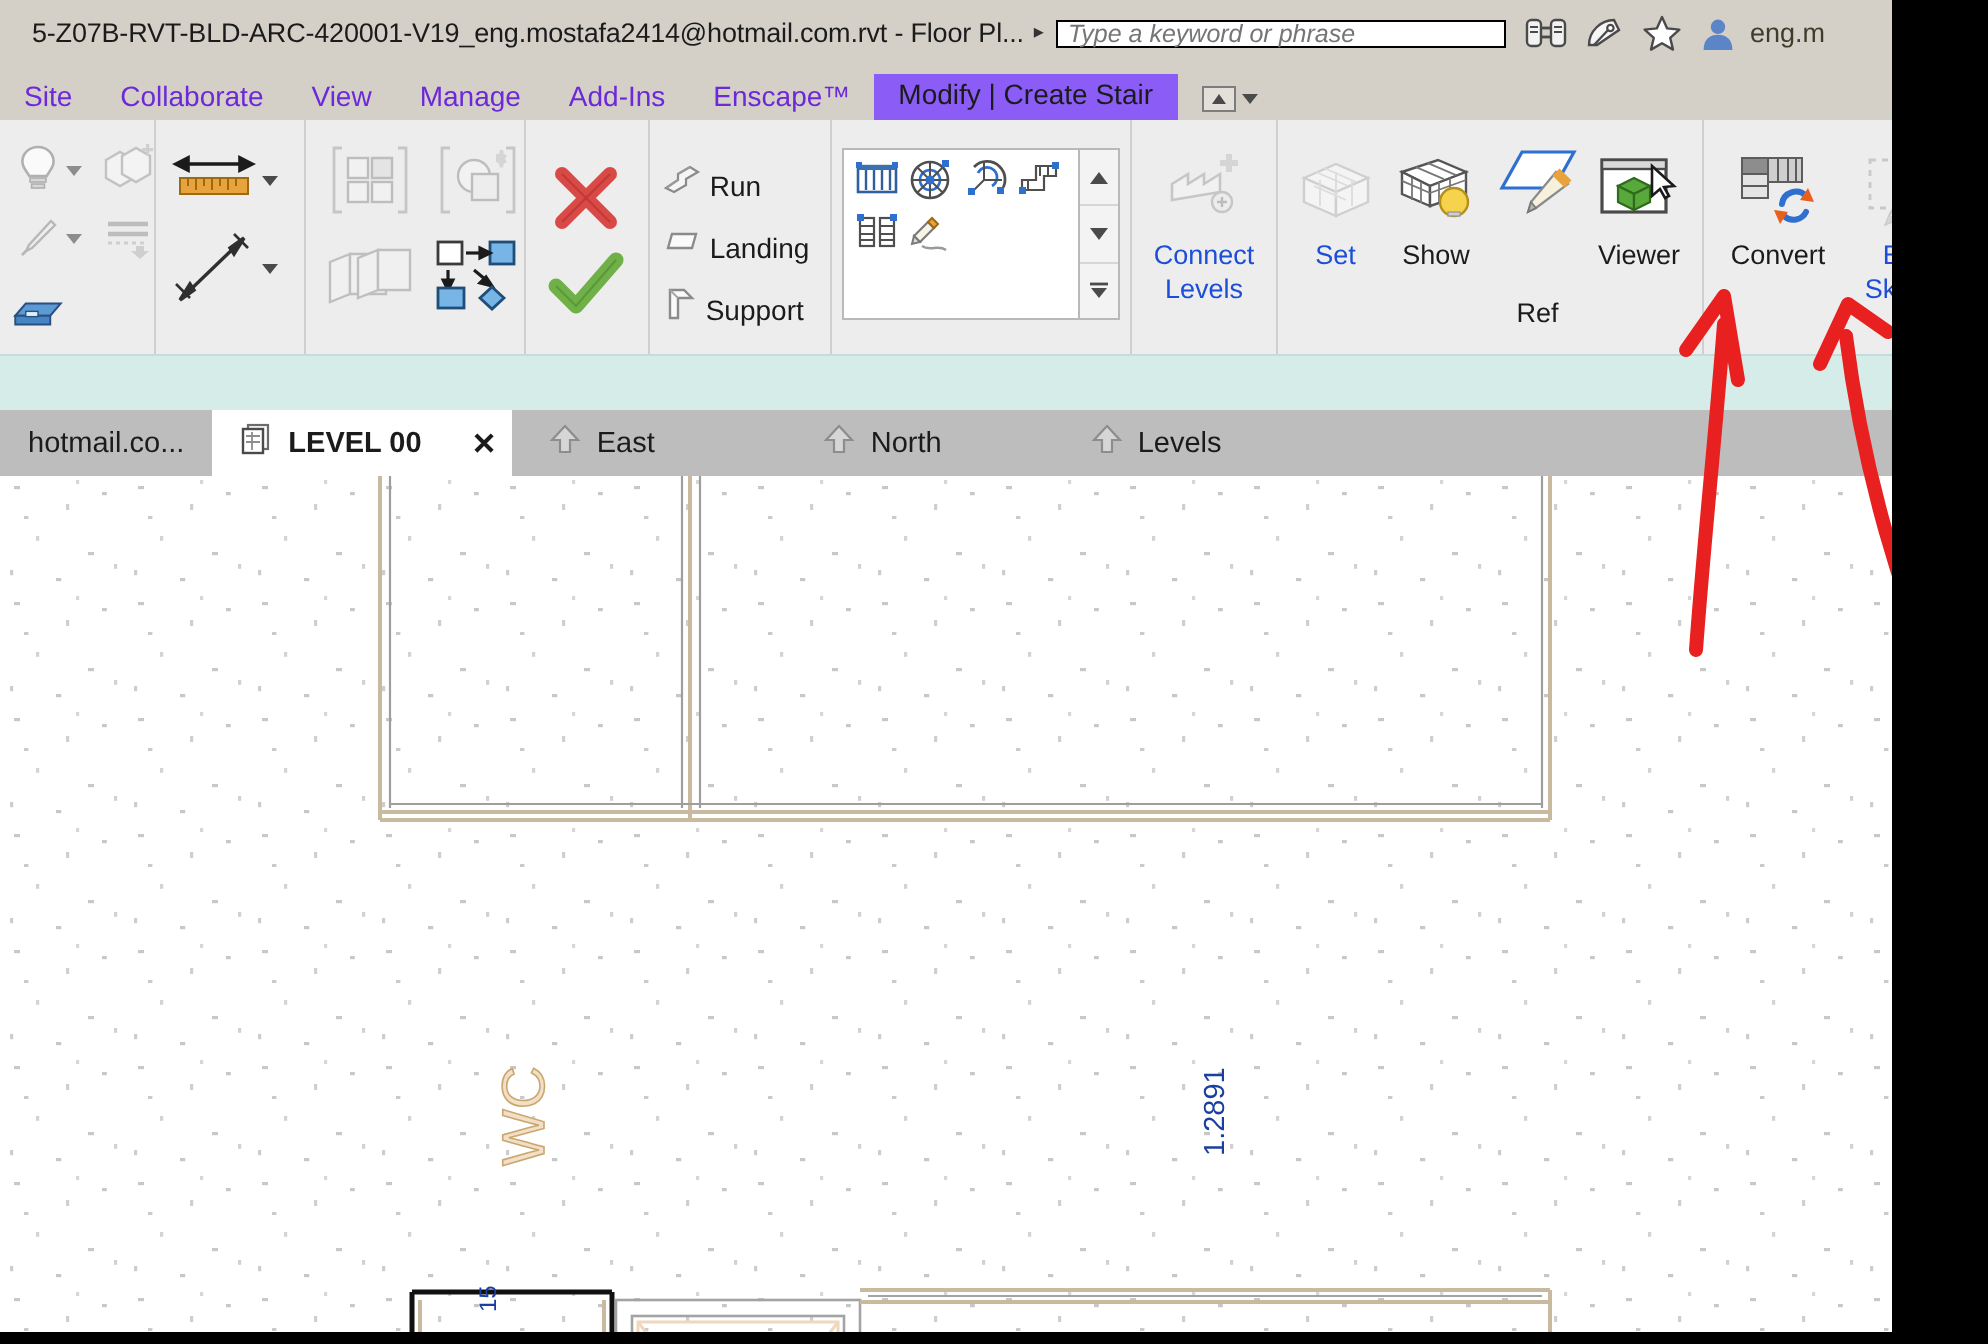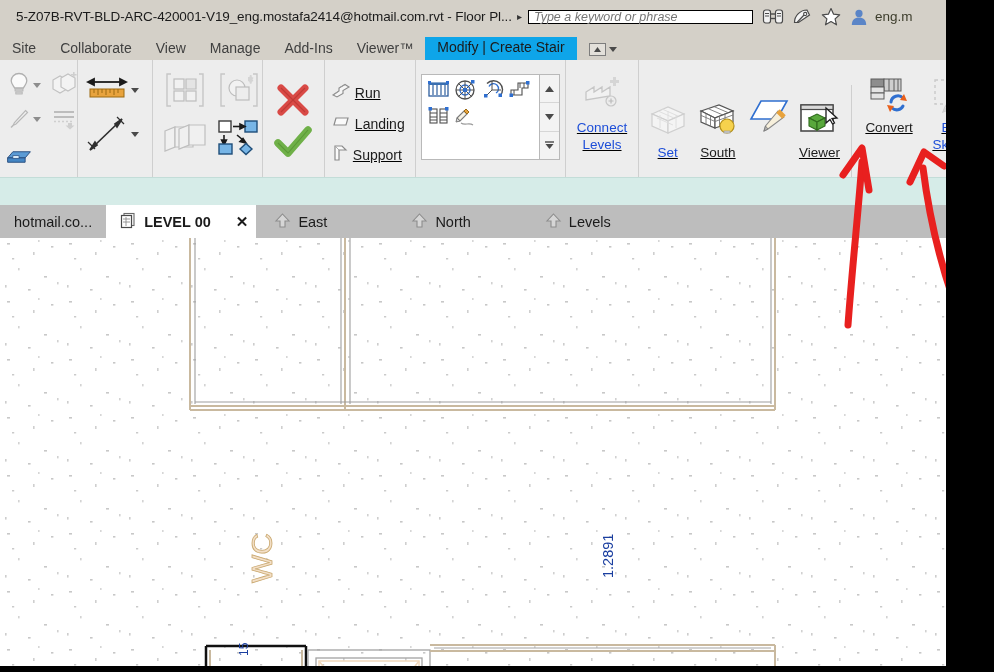--- a/index.html
+++ b/index.html
@@ -44,46 +44,45 @@
   #user-name {
     font-size: 13.5px; color: #3d3d2c; margin-left: 7px; white-space: nowrap;
   }
 
   
   #tabrow {
     position: absolute; left: 0; top: 33px; width: 994px; height: 27px;
     background: #d4d0c8; display: flex; align-items: flex-end;
   }
   .tab {
-    font-size: 14px; color: #404040; padding: 3px 12px 5px 12px;
+    font-size: 14px; color: #6d28d9; padding: 3px 12px 5px 12px;
     white-space: nowrap; line-height: 1;
   }
   .tab.active {
-    background: #0ea5e9; color: #1b1b1b; padding-bottom: 6px;
+    background: #8b5cf6; color: #1b1b1b; padding-bottom: 6px;
   }
   #tab-overflow {
     margin-left: 12px; display: flex; align-items: center; gap: 3px;
     padding-bottom: 4px;
   }
   .ob-box {
     width: 17px; height: 13px; border: 1px solid #7d7d7d; background: #e3e0da;
     display: flex; align-items: center; justify-content: center;
   }
 
   
   #ribbon {
     position: absolute; left: 0; top: 60px; width: 994px; height: 117px;
     background: #ededed;
     display: flex; align-items: stretch;
   }
   .rpanel {
     position: relative; height: 117px; display: flex;
     border-right: 1px solid #cfcfcf;
     padding: 4px 5px 0 5px;
-    text-decoration: underline;
   }
   .big-btn {
     width: 66px; display: flex; flex-direction: column; align-items: center;
     padding-top: 8px;
   }
   .big-btn .glyph { height: 46px; display:flex; align-items:center; justify-content:center; }
   .big-btn .lbl {
     font-size: 13.5px; color: #1b1b1b; text-align: center; line-height: 15px;
     margin-top: 2px;
   }
@@ -209,21 +208,21 @@
 
     <span id="user-name">eng.m</span>
   </div>
 
   <div id="tabrow">
     <div class="tab">Site</div>
     <div class="tab">Collaborate</div>
     <div class="tab">View</div>
     <div class="tab">Manage</div>
     <div class="tab">Add-Ins</div>
-    <div class="tab">Viewer™</div>
+    <div class="tab">Enscape™</div>
     <div class="tab active">Modify | Create Stair</div>
     <div id="tab-overflow">
       <span class="ob-box">
         <svg width="9" height="7" viewBox="0 0 9 7">
             <polygon points="4.5,1 8,6 1,6" fill="#4a4a4a"></polygon>
           </svg>
       </span>
       <span class="arrow-dn"></span>
     </div>
   </div>
@@ -515,21 +514,21 @@
             <path d="M30 4 h3 v-3 h3 v3 h3 v3 h-3 v3 h-3 v-3 h-3 Z" fill="#d5d5d5"></path>
             <circle cx="31" cy="25" r="5" fill="#ececec" stroke="#c6c6c6" stroke-width="1.2"></circle>
             <path d="M28.5 25 h5 M31 22.5 v5" stroke="#bbb" stroke-width="1.2"></path>
           </svg>
         </span>
         <span class="lbl">Connect</span>
         <span class="lbl">Levels</span>
       </div>
     </div>
 
-    <div class="rpanel" style="width:213px;margin-top:25px;">
+    <div class="rpanel" style="width:213px;">
       <div class="big-btn disabled" style="width:50px;">
         <span class="glyph">
           <svg width="40" height="36" viewBox="0 0 40 36">
             <g fill="#f4f4f4" stroke="#cfcfcf" stroke-width="1.2">
               <path d="M4 12 L20 5 L36 12 L20 19 Z"></path>
               <path d="M4 12 L4 24 L20 31 L20 19 Z"></path>
               <path d="M36 12 L36 24 L20 31 L20 19 Z"></path>
             </g>
             <g stroke="#dcdcdc" stroke-width="0.9">
               <path d="M10 9 L26 16 M14 7 L30 14 M9 16 L25 23 M12 13 L12 26 M20 9 L20 22 M28 13 L28 26"></path>
@@ -547,21 +546,21 @@
               <path d="M36 10 L36 21 L18 27 L18 17 Z"></path>
             </g>
             <g stroke="#777" stroke-width="0.9">
               <path d="M11 7.6 L25 13.6 M17 5.6 L31 11.6 M9 13 L9 24 M13.5 15 L13.5 25.5
                        M22.5 15 L22.5 25 M28 13 L28 24 M4 14.4 L18 20.5 M18 20.5 L36 14"></path>
             </g>
             <circle cx="30" cy="25" r="7" fill="#f6d24d" stroke="#b4901a" stroke-width="1.2"></circle>
             <rect x="27" y="30" width="6" height="2" fill="#cfcfcf" stroke="#9a9a9a" stroke-width="0.7"></rect>
           </svg>
         </span>
-        <span class="lbl">South</span>
+        <span class="lbl">Show</span>
       </div>
       <div class="big-btn" style="width:51px;gap:37px;">
         <span class="glyph">
           <svg width="42" height="38" viewBox="0 0 42 38">
             <path d="M13 4 L39 4 L29 22 L3 22 Z" fill="#ffffff" stroke="#2f6fd0" stroke-width="1.6"></path>
             <path d="M30 14 L36 20 L20 32 L16 34 L17.5 29 Z" fill="#f7f0dc" stroke="#8a8a8a" stroke-width="1.1"></path>
             <path d="M30 14 L36 20" stroke="#e8a33d" stroke-width="5"></path>
             <path d="M16 34 L17.5 29 L20 32 Z" fill="#b5b5b5" stroke="#777" stroke-width="0.8"></path>
           </svg>
         </span>

